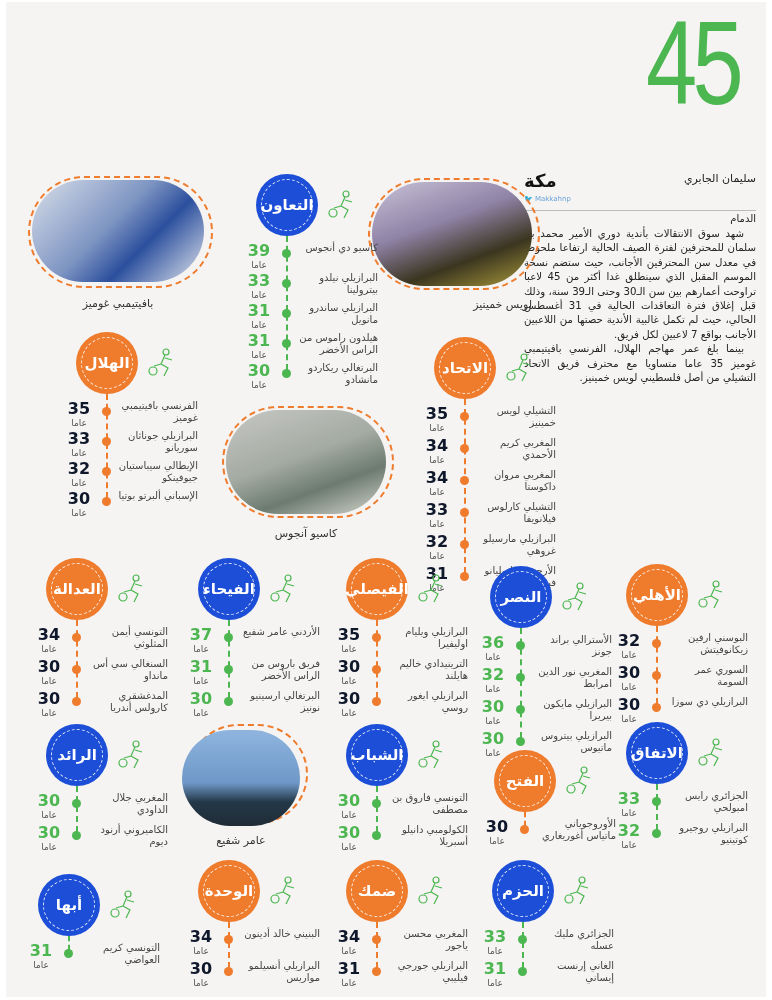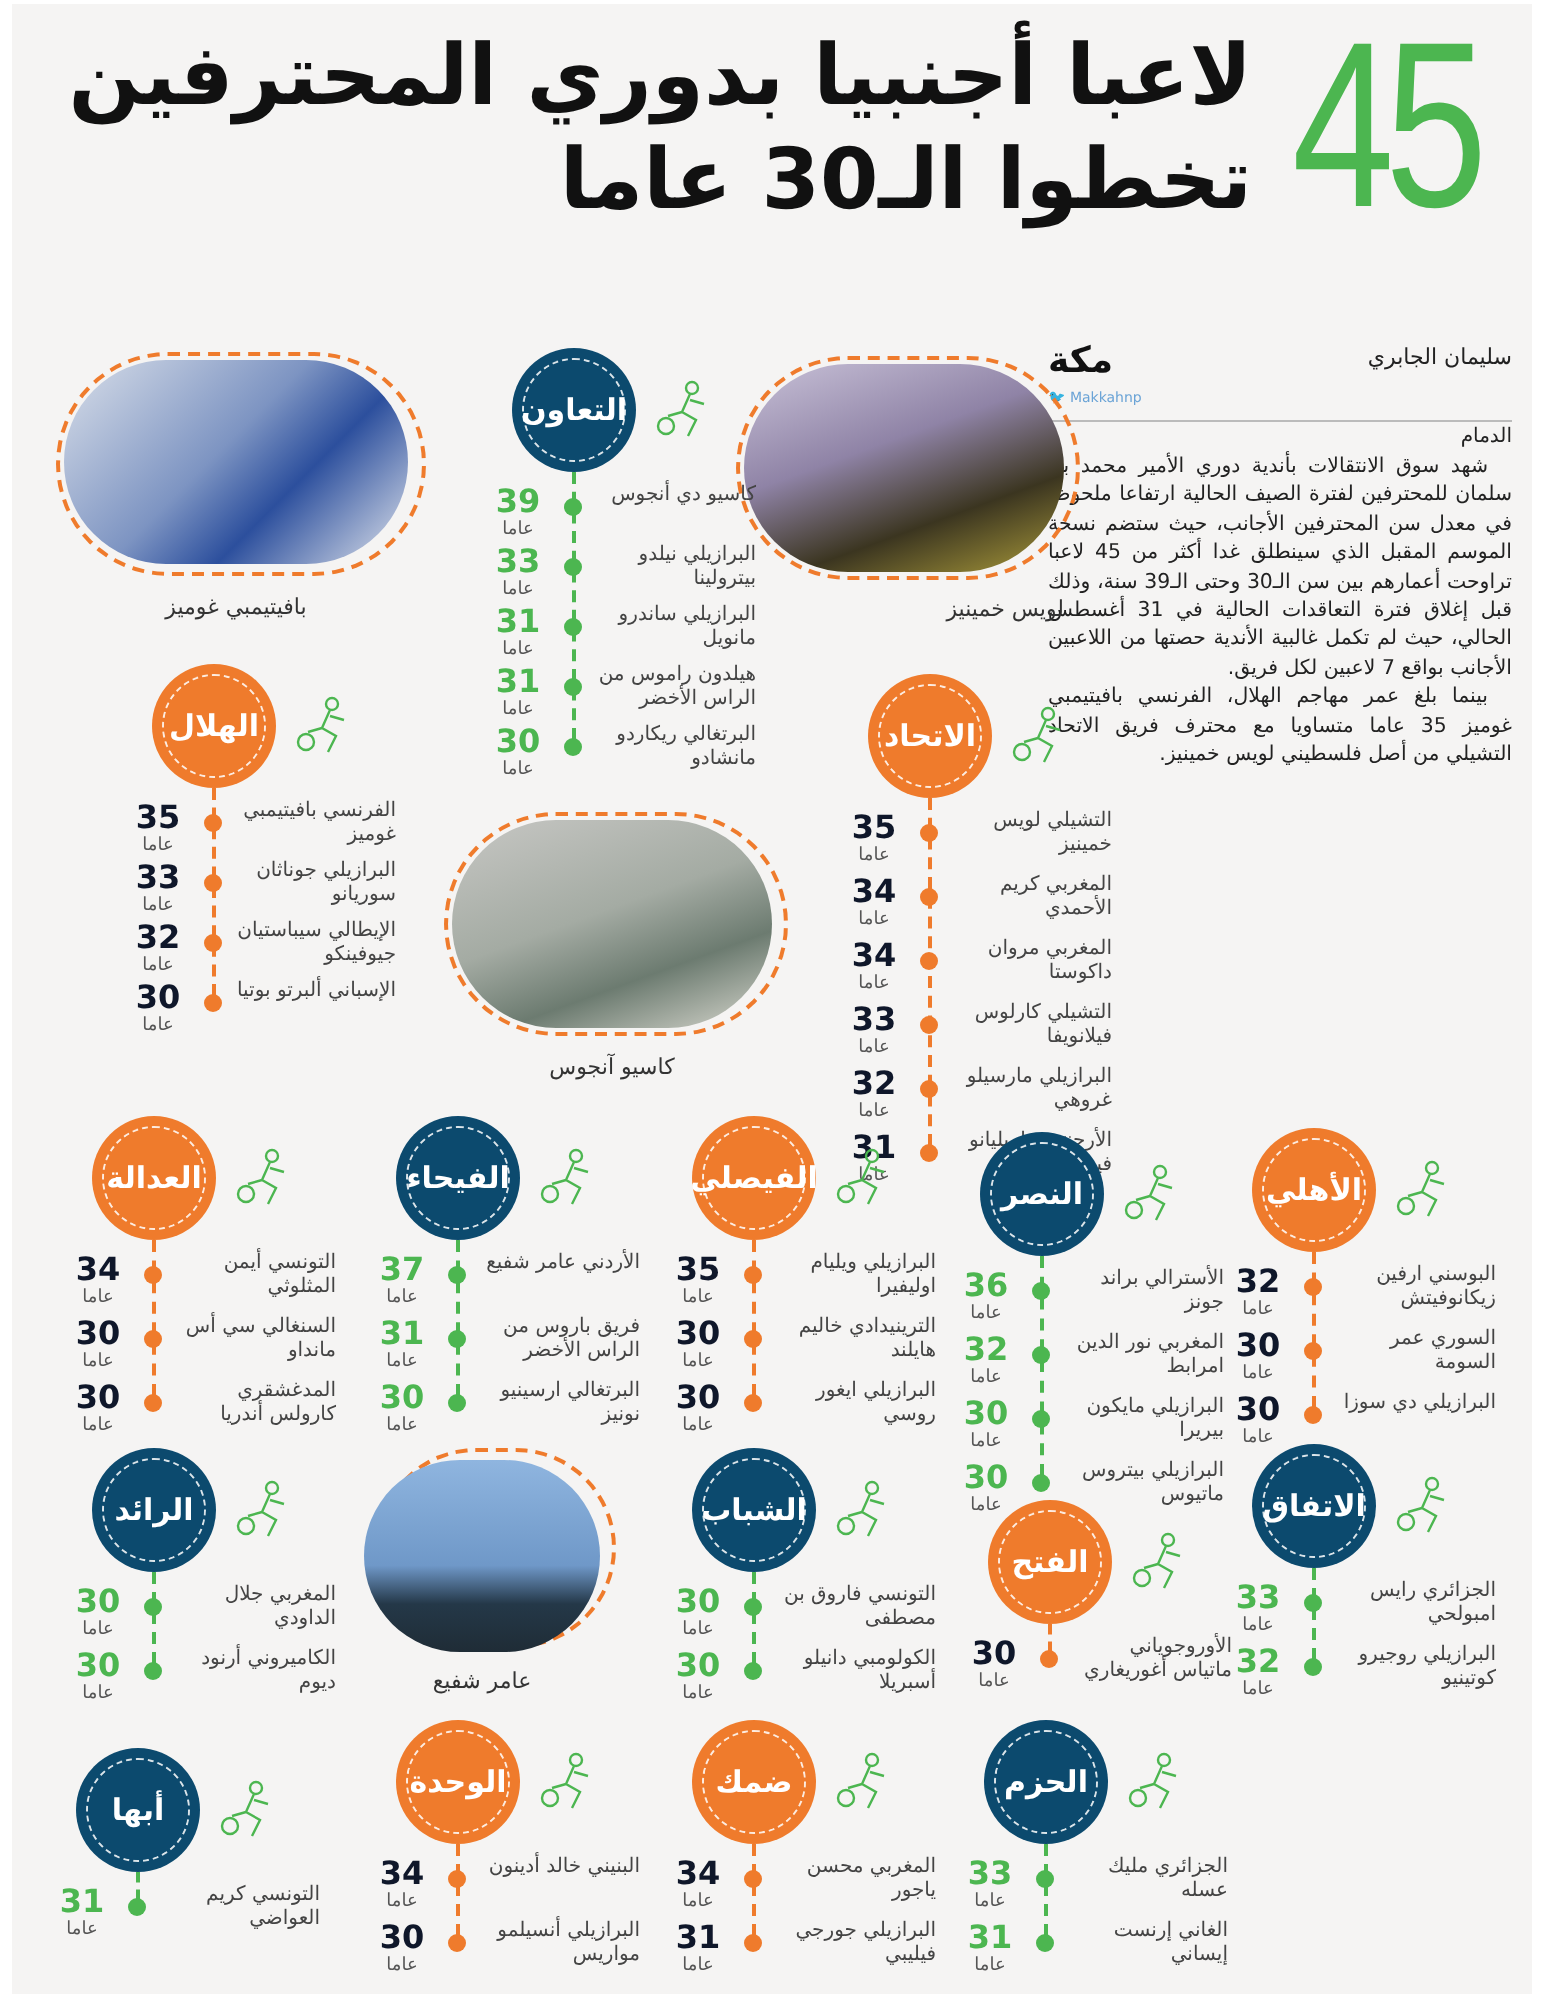--- a/index.html
+++ b/index.html
@@ -18,21 +18,21 @@
   .city { font-size: 10px; color: #222; margin: 2px 0 3px; }
   .body-text { font-size: 10.2px; line-height: 14.4px; text-align: justify; color: #222; }
   .body-text p { text-indent: 12px; }
   .photo { position: absolute; border-radius: 60px; overflow: hidden; }
   .photo-ring { position: absolute; border: 2px dashed #ef7b2c; border-radius: 70px; }
   .photo-caption { position: absolute; font-size: 11px; color: #333; text-align: center; }
   .club { position: absolute; }
   .badge { position: absolute; width: 62px; height: 62px; border-radius: 50%; display: flex; align-items: center; justify-content: center; }
   .badge::after { content: ""; position: absolute; inset: 5px; border: 1.5px dashed rgba(255,255,255,0.85); border-radius: 50%; }
   .badge span { color: #fff; font-weight: bold; font-size: 15px; z-index: 1; }
-  .green { background: #0c4a6e; }
+  .green { background: #1d4ed8; }
   .orange { background: #ef7b2c; }
   .player-icon { position: absolute; width: 34px; height: 34px; }
   .timeline { position: absolute; border-right: 2px dashed; }
   .entry { position: absolute; width: 130px; height: 36px; }
   .entry .age { position: absolute; left: 0; top: 0; width: 26px; text-align: center; font-weight: bold; font-size: 16px; line-height: 18px; direction: ltr; }
   .entry .unit { position: absolute; left: 0; top: 18px; width: 26px; text-align: center; font-size: 9px; color: #555; }
   .entry .dot { position: absolute; left: 36px; top: 7px; width: 9px; height: 9px; border-radius: 50%; }
   .entry .name { position: absolute; left: 52px; top: 0; width: 80px; font-size: 10px; line-height: 12px; color: #444; text-align: right; }
   .c-green { color: #4cb650; }
   .c-orange { color: #0f172a; }
@@ -40,21 +40,20 @@
   .bg-orange { background: #ef7b2c; }
   .bd-green { border-color: #4cb650; }
   .bd-orange { border-color: #ef7b2c; }
 </style>
 </head>
 <body>
 
 <div class="page">
 
   <div class="big-num"><span>45</span></div>
-  <h1 class="headline">لاعبا أجنبيا بدوري المحترفين تخطوا الـ30 عاما</h1>
 
   <div class="article">
     <div class="byline">
       <span class="author">سليمان الجابري</span>
       <div class="logo">
         <span>مكة</span>
         <small><span>🐦</span> <span>Makkahnp</span></small>
       </div>
     </div>
     <div class="city">الدمام</div>

